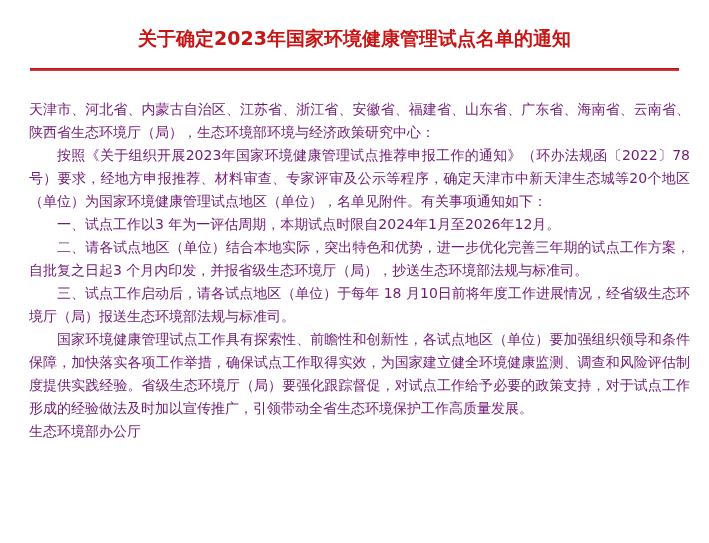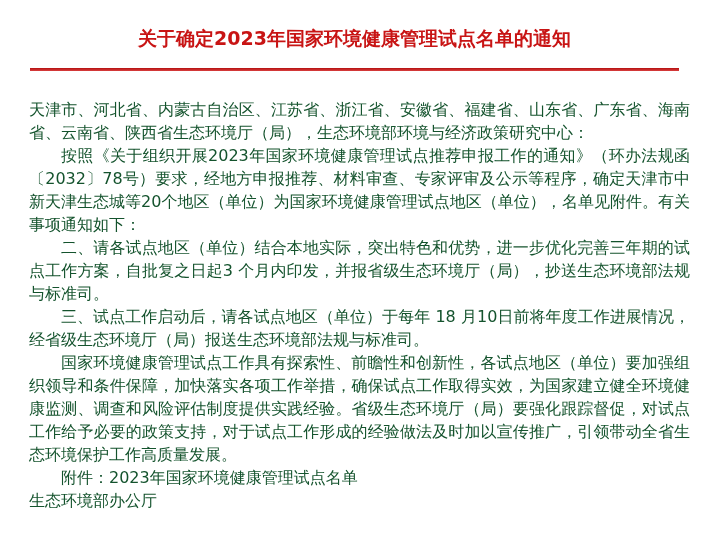--- a/index.html
+++ b/index.html
@@ -23,23 +23,23 @@
     font-weight: bold;
     color: #c81414;
   }
   .divider {
     height: 3px;
     margin: 18px 30px 0 30px;
     background: linear-gradient(#b40f0f, #d94040);
   }
   .content {
     margin: 27px 19px 0 29px;
-    font-size: 16px;
+    font-size: 14px;
     line-height: 23px;
-    color: #14532d;
+    color: #701a75;
     text-align: justify;
   }
   .content p {
     margin: 0;
     padding: 0;
   }
   .ind {
     text-indent: 2em;
   }
   .sig {
@@ -47,20 +47,20 @@
   }
 </style>
 </head>
 <body>
 
 <div class="page">
   <h1 class="title">关于确定2023年国家环境健康管理试点名单的通知</h1>
   <div class="divider"></div>
   <div class="content">
     <p>天津市、河北省、内蒙古自治区、江苏省、浙江省、安徽省、福建省、山东省、广东省、海南省、云南省、陕西省生态环境厅（局），生态环境部环境与经济政策研究中心：</p>
-    <p class="ind">按照《关于组织开展2023年国家环境健康管理试点推荐申报工作的通知》（环办法规函〔2032〕78号）要求，经地方申报推荐、材料审查、专家评审及公示等程序，确定天津市中新天津生态城等20个地区（单位）为国家环境健康管理试点地区（单位），名单见附件。有关事项通知如下：</p>
+    <p class="ind">按照《关于组织开展2023年国家环境健康管理试点推荐申报工作的通知》（环办法规函〔2022〕78号）要求，经地方申报推荐、材料审查、专家评审及公示等程序，确定天津市中新天津生态城等20个地区（单位）为国家环境健康管理试点地区（单位），名单见附件。有关事项通知如下：</p>
+    <p class="ind">一、试点工作以3 年为一评估周期，本期试点时限自2024年1月至2026年12月。</p>
     <p class="ind">二、请各试点地区（单位）结合本地实际，突出特色和优势，进一步优化完善三年期的试点工作方案，自批复之日起3 个月内印发，并报省级生态环境厅（局），抄送生态环境部法规与标准司。</p>
     <p class="ind">三、试点工作启动后，请各试点地区（单位）于每年 18 月10日前将年度工作进展情况，经省级生态环境厅（局）报送生态环境部法规与标准司。</p>
     <p class="ind">国家环境健康管理试点工作具有探索性、前瞻性和创新性，各试点地区（单位）要加强组织领导和条件保障，加快落实各项工作举措，确保试点工作取得实效，为国家建立健全环境健康监测、调查和风险评估制度提供实践经验。省级生态环境厅（局）要强化跟踪督促，对试点工作给予必要的政策支持，对于试点工作形成的经验做法及时加以宣传推广，引领带动全省生态环境保护工作高质量发展。</p>
-    <p class="ind">附件：2023年国家环境健康管理试点名单</p>
     <p class="sig">生态环境部办公厅</p>
   </div>
 </div>
 
 </body></html>

